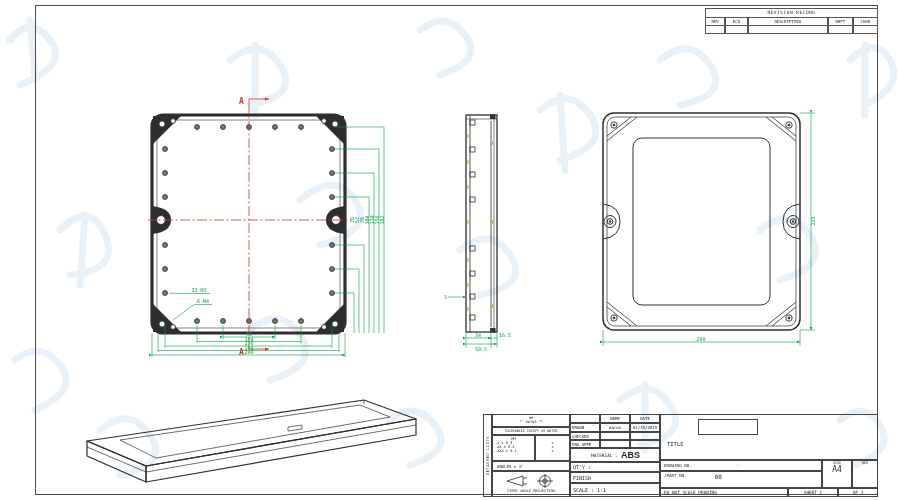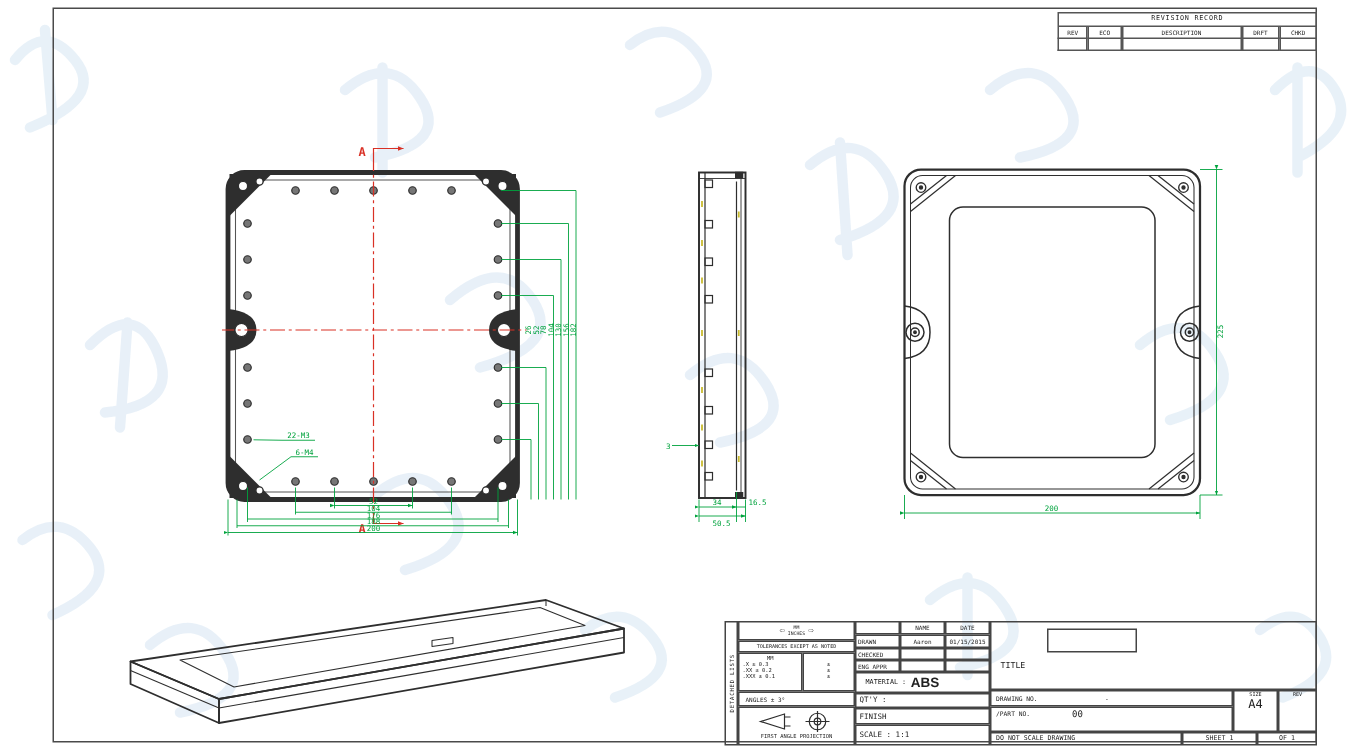--- a/index.html
+++ b/index.html
@@ -368,21 +368,21 @@
   <div class="cell tb-txt" style="left:87px;top:9px;width:30px;height:9px;line-height:8px;padding-left:1px;">DRAWN</div>
   <div class="cell tb-txt" style="left:117px;top:9px;width:30px;height:9px;text-align:center;line-height:8px;">Aaron</div>
   <div class="cell tb-txt" style="left:147px;top:9px;width:30px;height:9px;text-align:center;line-height:8px;">01/15/2015</div>
   <div class="cell tb-txt" style="left:87px;top:18px;width:30px;height:8px;line-height:7px;padding-left:1px;">CHECKED</div>
   <div class="cell" style="left:117px;top:18px;width:30px;height:8px;"></div>
   <div class="cell" style="left:147px;top:18px;width:30px;height:8px;"></div>
   <div class="cell tb-txt" style="left:87px;top:26px;width:30px;height:8px;line-height:7px;padding-left:1px;">ENG APPR</div>
   <div class="cell" style="left:117px;top:26px;width:30px;height:8px;"></div>
   <div class="cell" style="left:147px;top:26px;width:30px;height:8px;"></div>
 
-  <div class="cell" style="left:87px;top:34px;width:90px;height:14px;display:flex;align-items:center;gap:3px;padding-left:6px;">
+  <div class="cell" style="left:87px;top:34px;width:90px;height:14px;display:flex;align-items:center;gap:3px;padding-left:20px;">
     <span style="font-size:4.5px;">MATERIAL :</span>
     <span style="font-size:9px;font-weight:bold;font-family:'Liberation Sans',sans-serif;">ABS</span>
   </div>
   <div class="cell" style="left:87px;top:48px;width:90px;height:10px;font-size:5px;line-height:9px;padding-left:2px;">QT'Y :</div>
   <div class="cell" style="left:87px;top:58px;width:90px;height:11px;font-size:5px;line-height:10px;padding-left:2px;">FINISH</div>
   <div class="cell" style="left:87px;top:69px;width:90px;height:14px;font-size:5px;line-height:13px;padding-left:2px;">SCALE : 1:1</div>
 
   <div class="cell" style="left:177px;top:0;width:218px;height:46px;">
     <div class="cell" style="left:37px;top:4px;width:60px;height:16px;"></div>
     <div style="position:absolute;left:6px;top:26px;font-size:5.5px;">TITLE</div>

